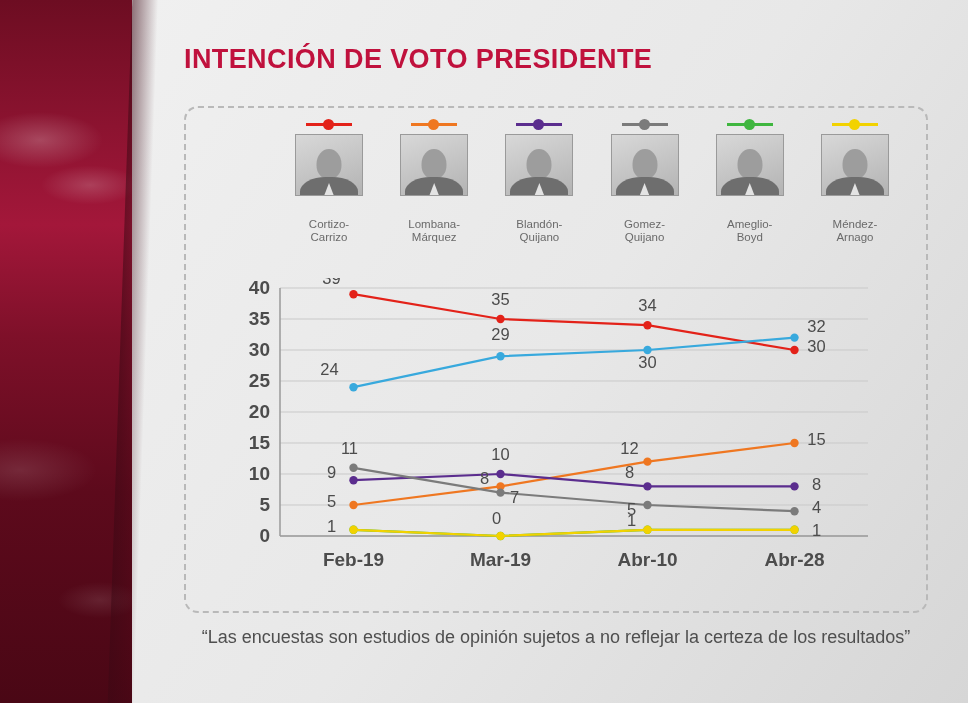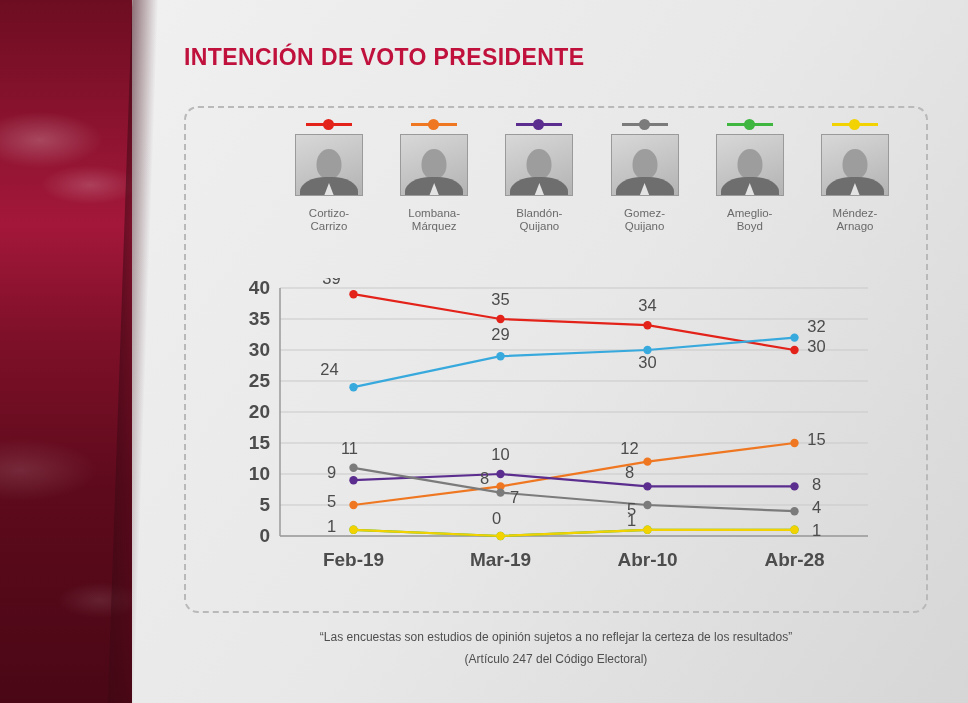--- a/index.html
+++ b/index.html
@@ -43,21 +43,21 @@
   .band-edge {
     position: absolute;
     left: 120px; top: 0;
     width: 26px; height: 703px;
     background: linear-gradient(90deg, rgba(60,8,20,0.55), rgba(160,160,160,0.0));
     transform: skewX(-2deg);
   }
   .title {
     position: absolute;
     left: 184px; top: 44px;
-    font-size: 23px;
+    font-size: 27px;
     font-weight: bold;
     letter-spacing: 0.4px;
     color: #c0113d;
   }
   .panel {
     position: absolute;
     left: 184px; top: 106px;
     width: 744px; height: 507px;
     border: 2px dashed #b9b9b9;
     border-radius: 14px;
@@ -127,21 +127,21 @@
     width: 20px; height: 26px;
     background: #e3e3e3;
     clip-path: polygon(50% 0, 100% 100%, 0 100%);
   }
   .legend-photo .bg {
     position: absolute;
     inset: 0;
     background: linear-gradient(160deg,#d8d8d8,#b3b3b3);
   }
   .legend-name {
-    margin-top: 11px;
+    margin-top: 22px;
     font-size: 11.5px;
     line-height: 12.5px;
     color: #6a6a6a;
     text-align: center;
   }
   
   .chart {
     position: absolute;
     left: 232px; top: 278px;
     width: 660px; height: 300px;
@@ -159,21 +159,21 @@
   }
   .pt-label {
     font-size: 16.5px;
     fill: #4c4c4c;
   }
   .footnote {
     position: absolute;
     left: 184px; top: 626px;
     width: 744px;
     text-align: center;
-    font-size: 12px;
+    font-size: 18px;
     line-height: 22px;
     color: #4f4f4f;
   }
 </style>
 </head>
 <body>
 
 <div id="page">
 
   <div class="left-band"></div>
@@ -365,16 +365,15 @@
         <text x="584.5" y="235.20000000000002" text-anchor="middle" class="pt-label">4</text>
         <text x="99.5" y="253.79999999999998" text-anchor="middle" class="pt-label">1</text>
         <text x="264.5" y="246" text-anchor="middle" class="pt-label">0</text>
         <text x="399.5" y="247.79999999999998" text-anchor="middle" class="pt-label">1</text>
         <text x="584.5" y="257.79999999999995" text-anchor="middle" class="pt-label">1</text>
       </svg>
   </div>
 
   <div class="footnote">
     <div>“Las encuestas son estudios de opinión sujetos a no reflejar la certeza de los resultados”</div>
-    <div>(Artículo 247 del Código Electoral)</div>
   </div>
 
 </div>
 
 </body></html>

